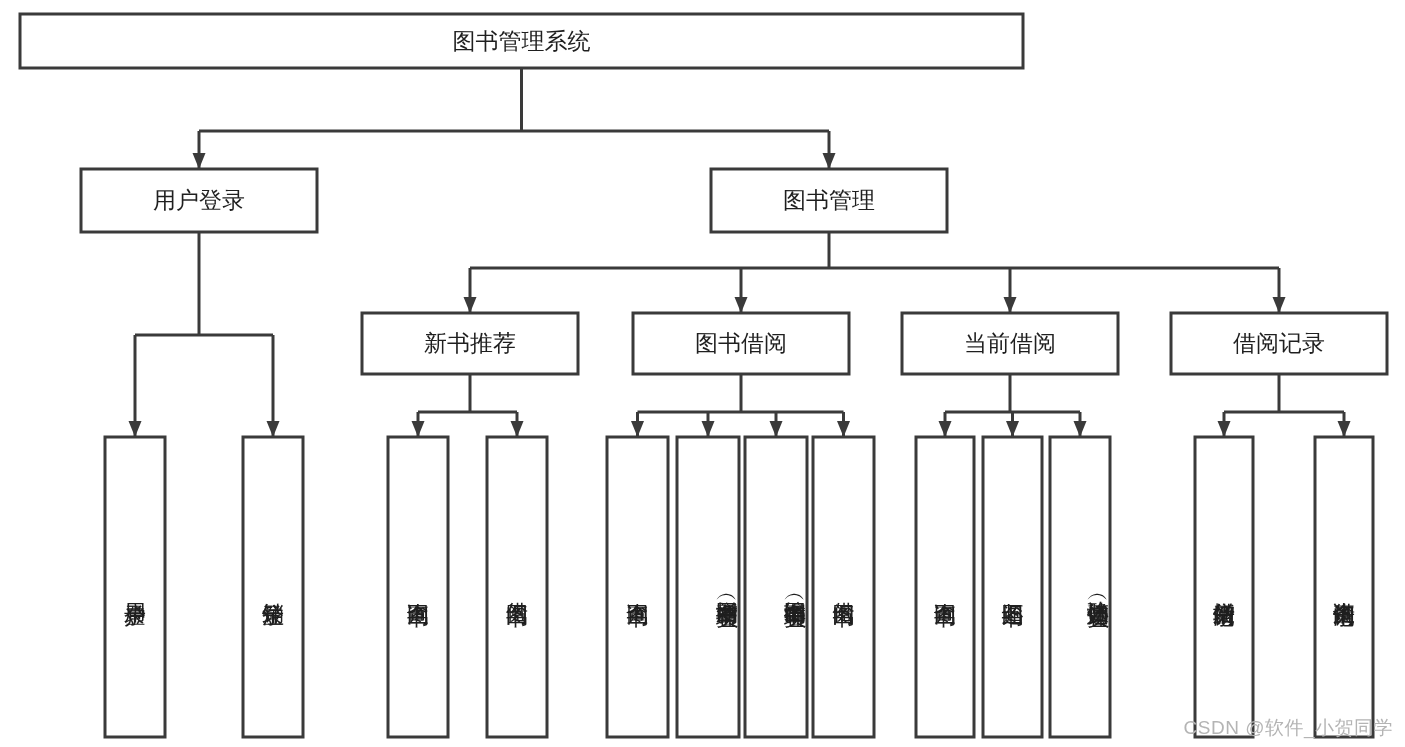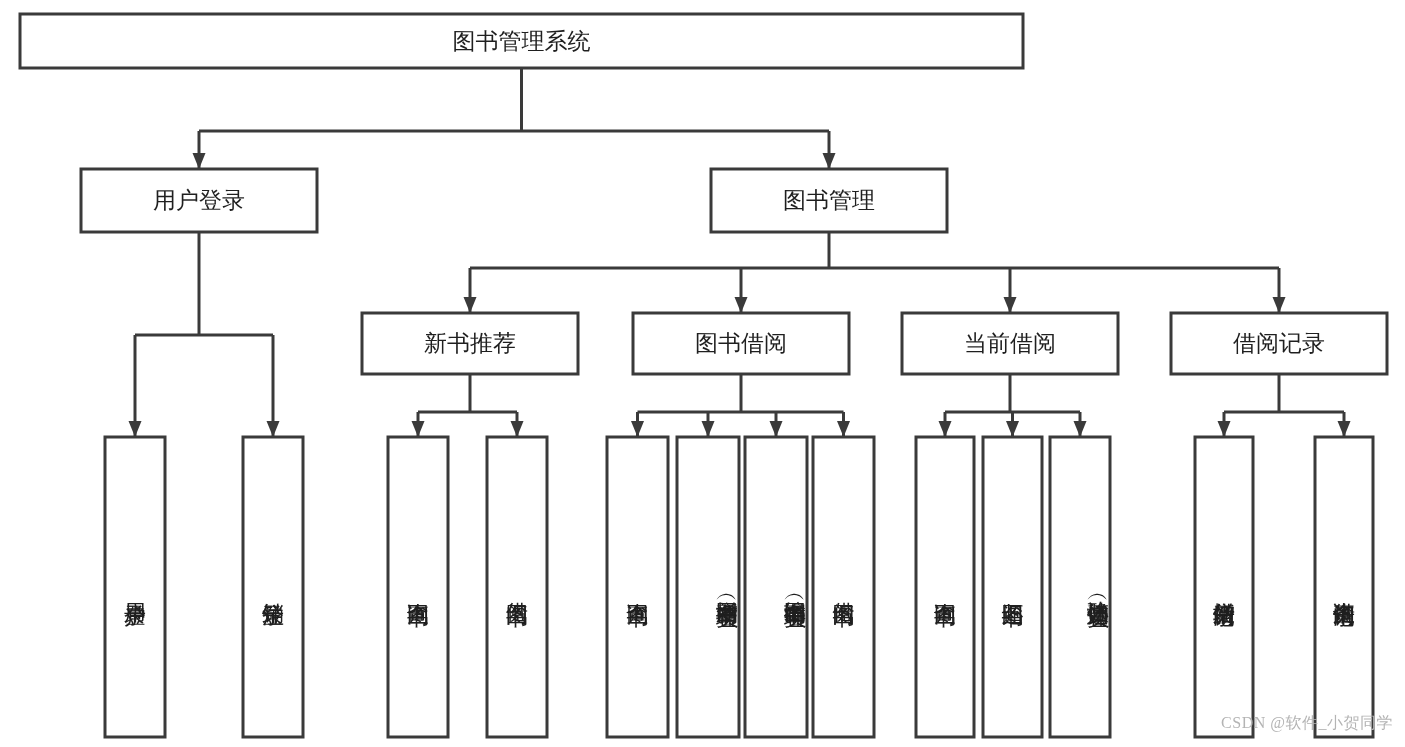--- a/index.html
+++ b/index.html
@@ -57,23 +57,23 @@
     line-height: 1.08;
     color: #1f1f1f;
     letter-spacing: 1px;
     white-space: nowrap;
     pointer-events: none;
     text-align: center;
   }
   .watermark {
     position: absolute;
     right: 12px;
-    bottom: 13px;
-    font-family: Liberation Serif, serif;
-    font-size: 16px;
+    bottom: 6px;
+    font-family: Liberation Sans, sans-serif;
+    font-size: 19px;
     color: #b4b4b4;
     white-space: nowrap;
     letter-spacing: 0.5px;
   }
 </style>
 </head>
 <body>
 
 <div id="diagram-root">
   <svg class="flow" viewBox="0 0 1405 747">

